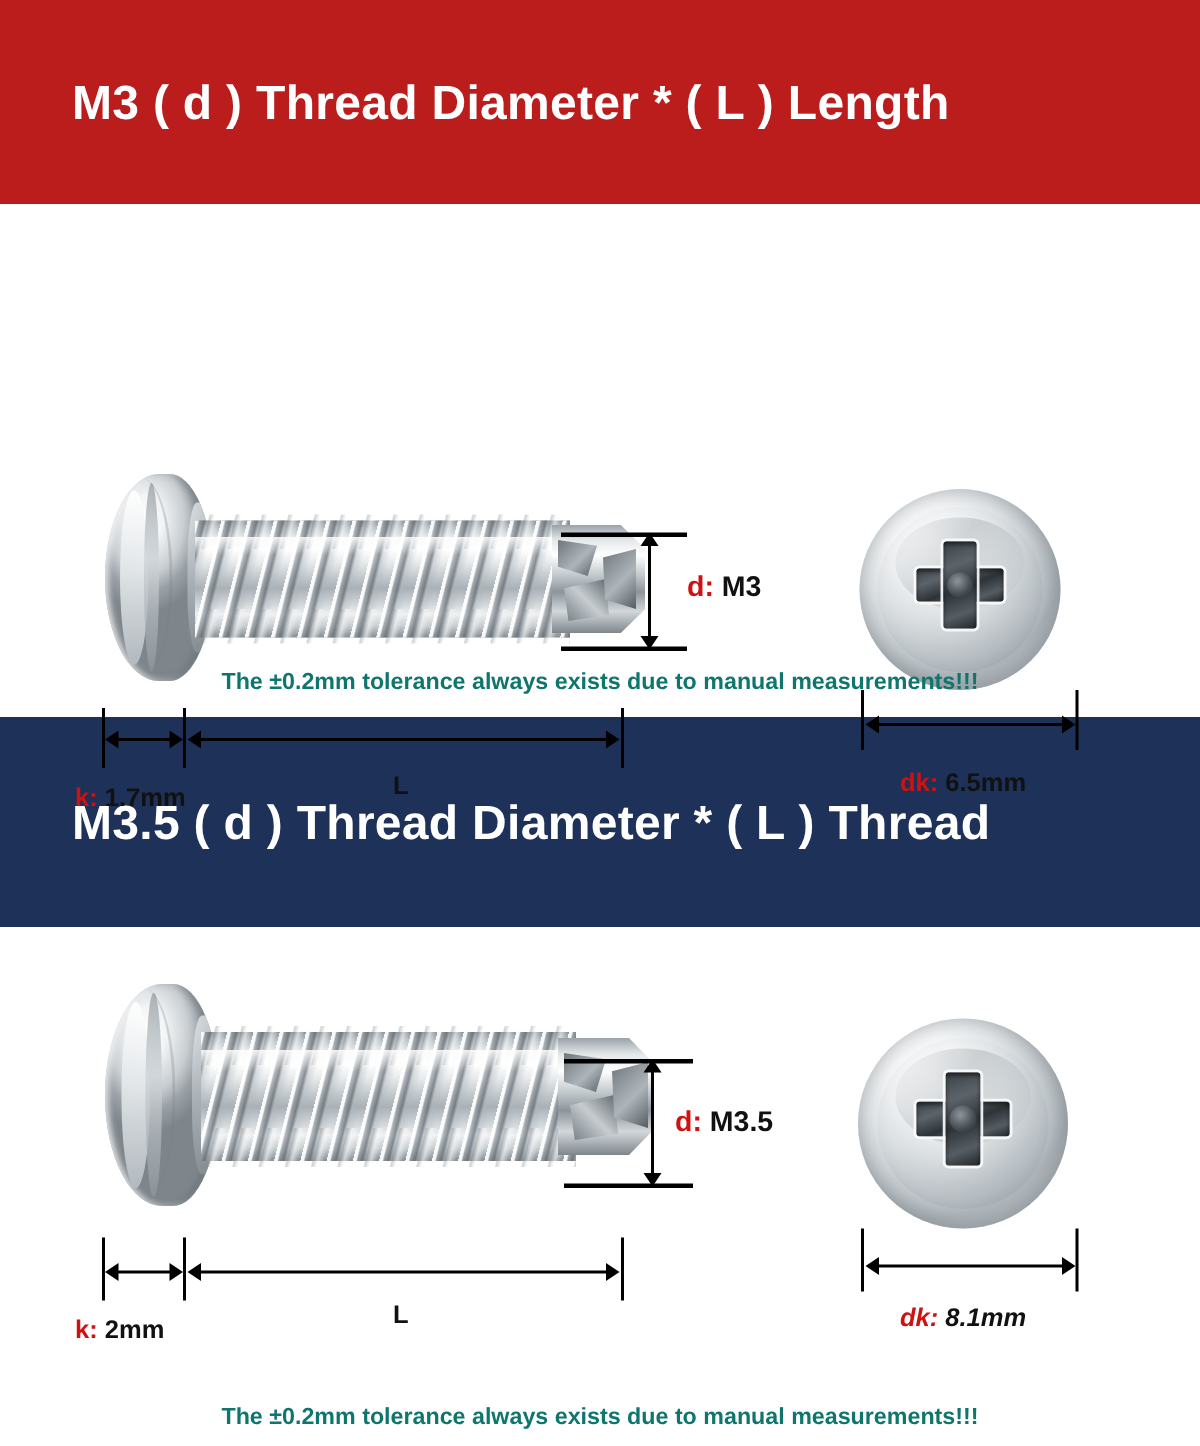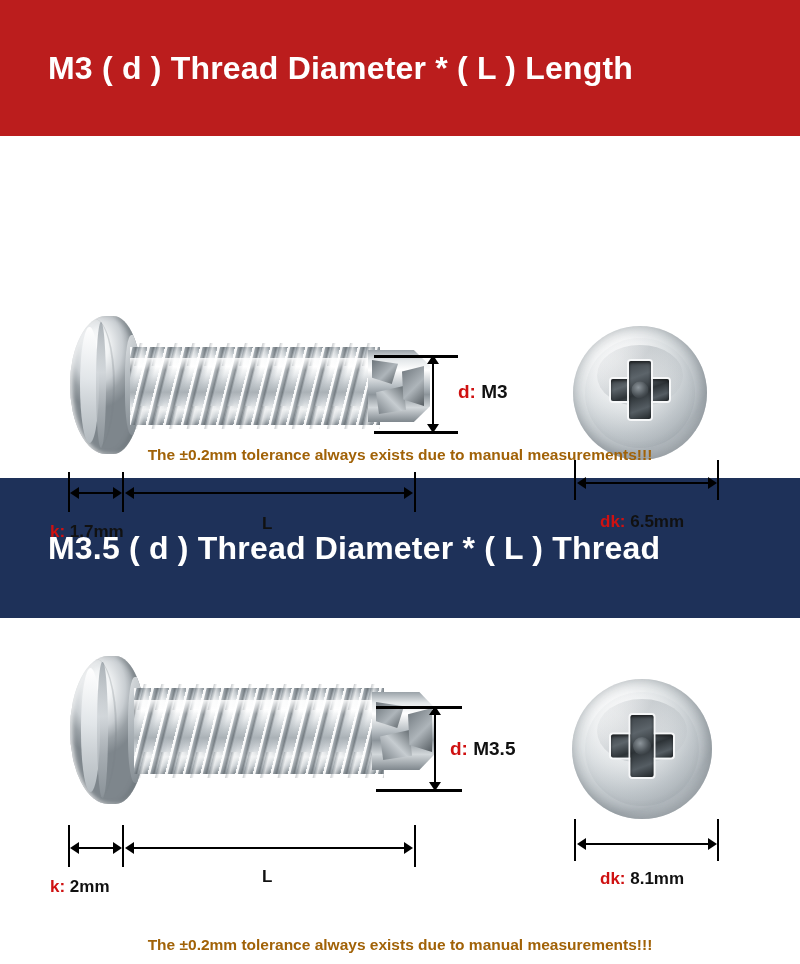--- a/index.html
+++ b/index.html
@@ -44,21 +44,21 @@
     width: 800px;
   }
   #section-1-body { height: 342px; }
   #section-2-body { height: 347px; }
 
   
   .warn-note {
     position: absolute;
     left: 0; width: 800px;
     text-align: center;
-    color: #a16207;
+    color: #0f766e;
     font-weight: bold;
     font-size: 15.5px;
     white-space: nowrap;
   }
 
   
   .tick-v {             
     position: absolute;
     width: 2px;
     background: #000;
@@ -429,19 +429,19 @@
     </div>
   </div>
 
   <div class="tick-v" style="left: 574px; top: 201px; height: 42px;"></div>
   <div class="tick-v" style="left: 717px; top: 201px; height: 42px;"></div>
   <div class="arrow-h" style="left: 577px; top: 219px; width: 140px;">
     <div class="head-l"></div>
     <div class="shaft"></div>
     <div class="head-r"></div>
   </div>
-  <div class="dim-label mid" style="left: 600px; top: 251px;">
+  <div class="dim-label mid" style="left: 600px; top: 251px; font-style: italic;">
     <span class="key">dk:</span>
     <span>8.1mm</span>
   </div>
 
   <div class="warn-note" style="top:318px;">The ±0.2mm tolerance always exists due to manual measurements!!!</div>
 </div>
 
 </body></html>

